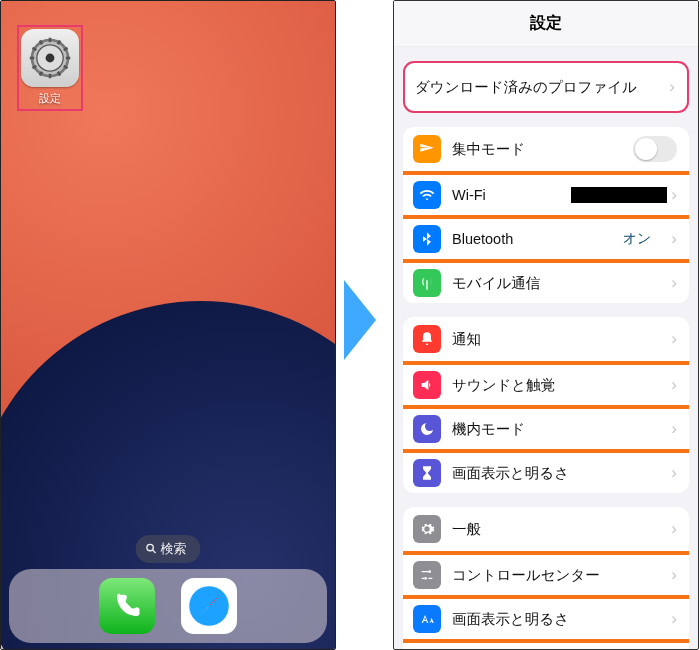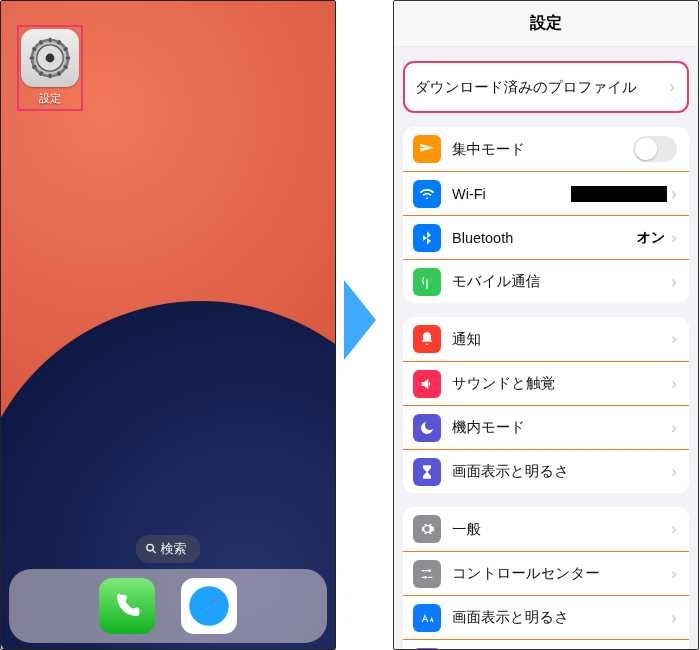--- a/index.html
+++ b/index.html
@@ -68,30 +68,30 @@
   }
   .nav-title {
     height:46px; display:flex; align-items:center; justify-content:center;
     font-size:16px; font-weight:600; background:#f7f7f9;
     border-bottom:1px solid #ececec;
   }
   .section { margin:14px 9px 0 9px; background:#fff; border-radius:11px; overflow:hidden; }
   .section.highlight { border:2px solid #e73b6b; }
   .cell {
     display:flex; align-items:center; height:44px; padding:0 12px 0 10px;
-    border-top:1px solid #f97316; font-size:14.5px; color:#111;
+    border-top:4px solid #f97316; font-size:14.5px; color:#111;
     position:relative;
   }
   .section .cell:first-child { border-top:none; }
   .cell .ic {
     width:28px; height:28px; border-radius:6px; margin-right:11px;
     display:flex; align-items:center; justify-content:center; flex:0 0 28px;
   }
   .cell .label { flex:1; }
-  .cell .value { color:#000000; font-size:14px; margin-right:6px;font-weight:bold; }
+  .cell .value { color:#0c4a6e; font-size:14px; margin-right:20px; }
   .chev { color:#c7c7cc; font-size:17px; font-weight:300; }
   .toggle {
     width:44px; height:26px; background:#e9e9ea; border-radius:13px; position:relative;
   }
   .toggle::after {
     content:""; position:absolute; left:2px; top:2px; width:22px; height:22px;
     background:#fff; border-radius:50%; box-shadow:0 1px 2px rgba(0,0,0,.25);
   }
   .redact { width:96px; height:16px; background:#000; margin-right:4px; }
   

